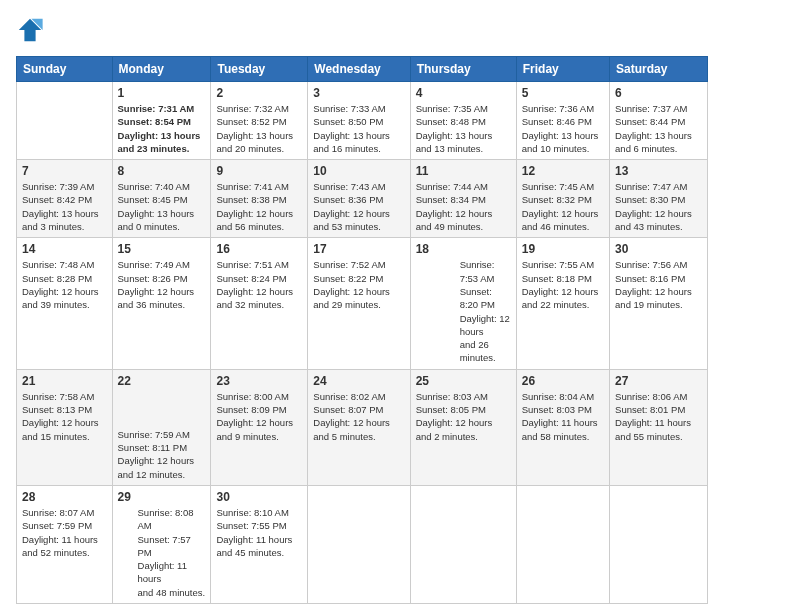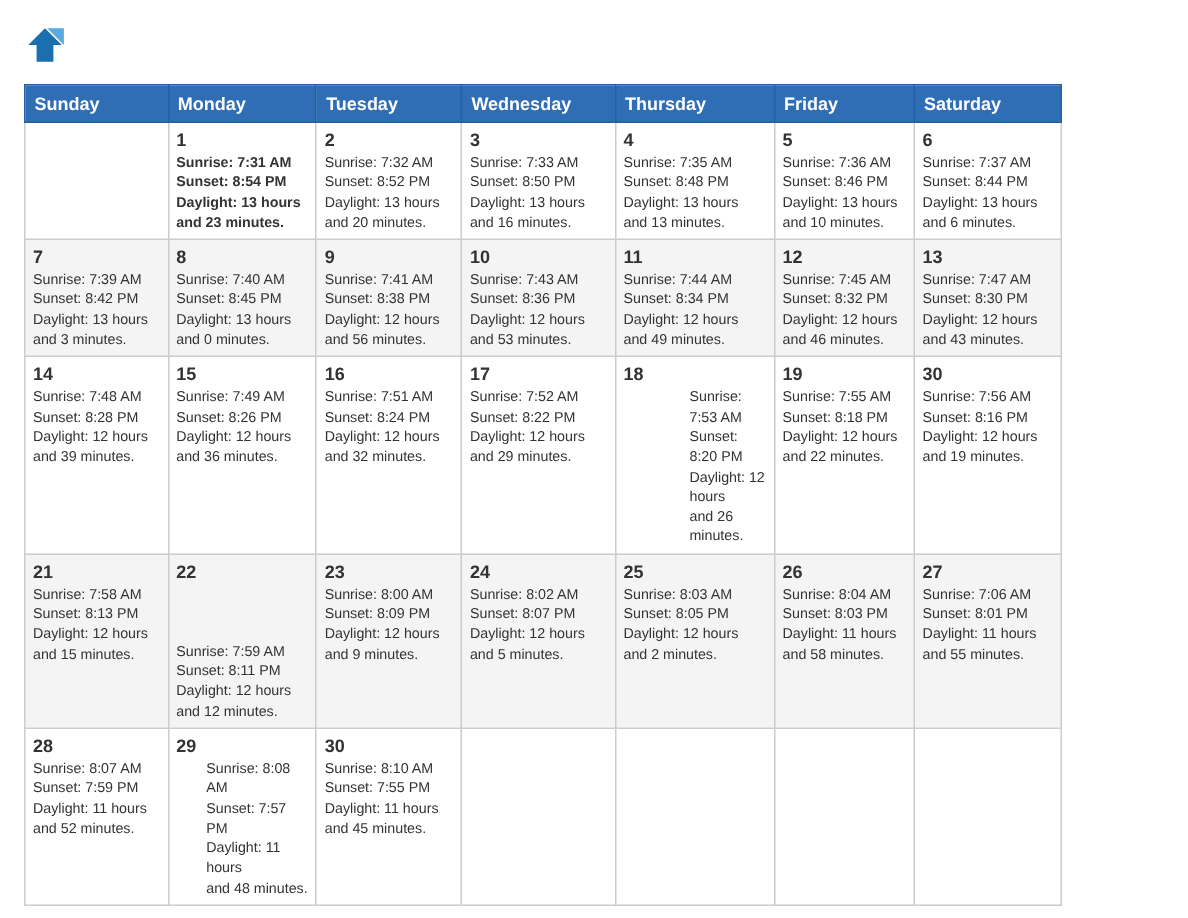--- a/index.html
+++ b/index.html
@@ -325,21 +325,21 @@
           </td>
           <td>
             <div class="day-number">26</div>
             <div class="day-info" style="white-space: pre-line;">Sunrise: 8:04 AM
 Sunset: 8:03 PM
 Daylight: 11 hours
 and 58 minutes.</div>
           </td>
           <td>
             <div class="day-number">27</div>
-            <div class="day-info" style="white-space: pre-line;">Sunrise: 7:06 AM
+            <div class="day-info" style="white-space: pre-line;">Sunrise: 8:06 AM
 Sunset: 8:01 PM
 Daylight: 11 hours
 and 55 minutes.</div>
           </td>
         </tr>
         <tr>
           <td>
             <div class="day-number">28</div>
             <div class="day-info" style="white-space: pre-line;">Sunrise: 8:07 AM
 Sunset: 7:59 PM

